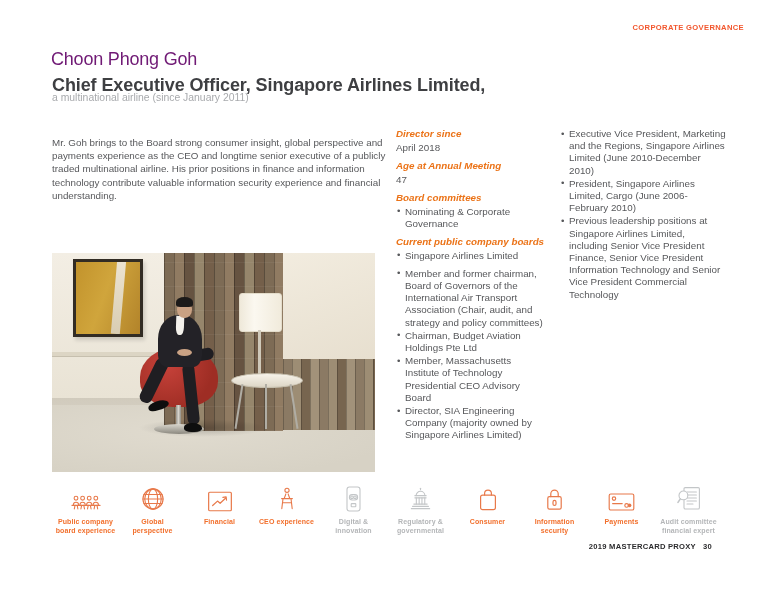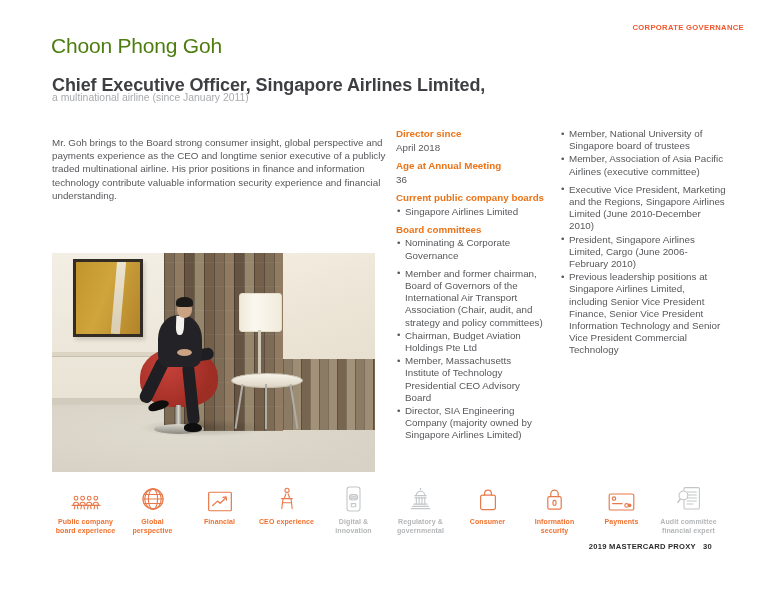--- a/index.html
+++ b/index.html
@@ -3,31 +3,31 @@
 <meta charset="utf-8">
 <style>
   html,body { margin:0; padding:0; background:#ffffff; }
   .page {
     position:relative; width:768px; height:589px; background:#ffffff;
     font-family:"Liberation Sans", sans-serif; overflow:hidden; color:#57585B;
   }
   
   .gov-tag { position:absolute; top:23px; right:24px; font-size:7.6px; font-weight:bold;
              color:#F2572E; letter-spacing:0.35px; }
-  .name { position:absolute; left:51px; top:34px; font-size:21px; color:#4d7c0f; letter-spacing:-0.2px; }
+  .name { position:absolute; left:51px; top:49px; font-size:18px; color:#701a75; letter-spacing:-0.2px; }
   .role { position:absolute; left:52px; top:75px; font-size:18px; font-weight:bold; color:#3E3F42; letter-spacing:-0.1px;text-align:center; }
   .role-sub { position:absolute; left:52px; top:92px; font-size:10.4px; color:#A8AAAD; }
   .bio { position:absolute; left:52px; top:136px; width:336px; font-size:9.8px; line-height:13.2px; color:#57585B; }
 
   
   .col { position:absolute; top:128px; font-size:9.8px; line-height:12.2px; color:#57585B; }
   .col2 { left:396px; width:152px; }
   .col3 { left:560px; width:166px; }
   .sec { margin-bottom:6px; }
-  .sec-label { color:#EB7318; font-weight:bold; margin-bottom:1.5px; }
+  .sec-label { color:#EB7318; font-weight:bold; margin-bottom:1.5px;font-style:italic; }
   ul.blist { margin:0; padding:0; list-style:none; }
   .blist li { position:relative; padding-left:9px; margin-bottom:1px; }
   .blist li::before { content:"\2022"; position:absolute; left:1px; top:-0.5px; }
 
   
   .photo { position:absolute; left:52px; top:253px; width:323px; height:219px; overflow:hidden; background:#efe9dd; }
   .photo div { position:absolute; }
   .ph-floor { left:0; top:140px; width:323px; height:79px; background:linear-gradient(180deg,#cfc9bb,#dad4c7 45%,#d6d0c3); }
   .ph-carpet { left:0; top:152px; width:323px; height:67px; background:radial-gradient(ellipse at 40% 40%, #e0dbcf, #d7d2c5 80%); }
   .ph-wall-left { left:0; top:0; width:112px; height:145px; background:linear-gradient(180deg,#f3eee4,#e9e3d5); }
@@ -132,51 +132,45 @@
     <div class="ph-table-leg l3"></div>
   </div>
 
   <div class="col col2">
     <div class="sec">
       <div class="sec-label">Director since</div>
       <div>April 2018</div>
     </div>
     <div class="sec">
       <div class="sec-label">Age at Annual Meeting</div>
-      <div>36</div>
+      <div>47</div>
+    </div>
+    <div class="sec">
+      <div class="sec-label">Board committees</div>
+      <ul class="blist">
+        <li>Nominating &amp; Corporate Governance</li>
+      </ul>
     </div>
     <div class="sec">
       <div class="sec-label">Current public company boards</div>
       <ul class="blist">
         <li>Singapore Airlines Limited</li>
-      </ul>
-    </div>
-    <div class="sec">
-      <div class="sec-label">Board committees</div>
-      <ul class="blist">
-        <li>Nominating &amp; Corporate Governance</li>
       </ul>
     </div>
     <div class="sec">
       <ul class="blist">
         <li>Member and former chairman, Board of Governors of the International Air Transport Association (Chair, audit, and strategy and policy committees)</li>
         <li>Chairman, Budget Aviation Holdings Pte Ltd</li>
         <li>Member, Massachusetts Institute of Technology Presidential CEO Advisory Board</li>
         <li>Director, SIA Engineering Company (majority owned by Singapore Airlines Limited)</li>
       </ul>
     </div>
   </div>
 
   <div class="col col3">
-    <div class="sec">
-      <ul class="blist">
-        <li>Member, National University of Singapore board of trustees</li>
-        <li>Member, Association of Asia Pacific Airlines (executive committee)</li>
-      </ul>
-    </div>
     <div class="sec">
       <ul class="blist">
         <li>Executive Vice President, Marketing and the Regions, Singapore Airlines Limited (June 2010-December 2010)</li>
         <li>President, Singapore Airlines Limited, Cargo (June 2006-February 2010)</li>
         <li>Previous leadership positions at Singapore Airlines Limited, including Senior Vice President Finance, Senior Vice President Information Technology and Senior Vice President Commercial Technology</li>
       </ul>
     </div>
   </div>
 
   <div class="skills">

